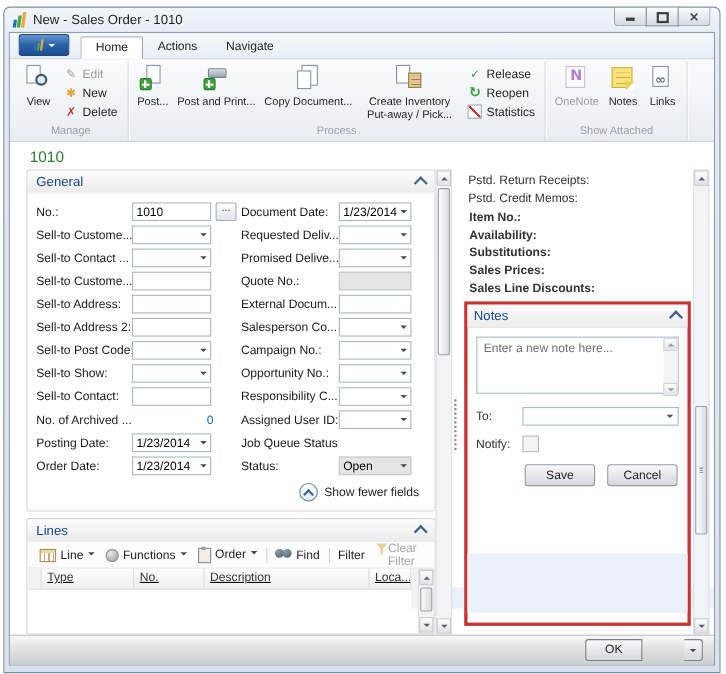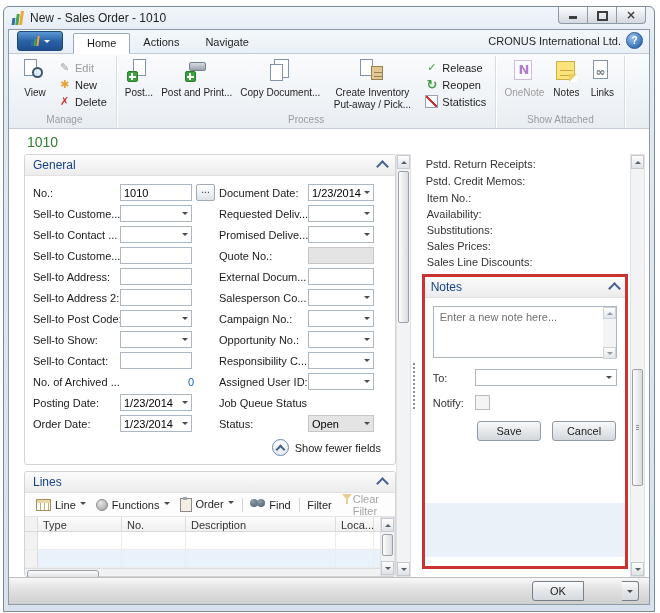--- a/index.html
+++ b/index.html
@@ -123,21 +123,21 @@
   .i-functions{width:10px;height:10px;border-radius:50%;border:1px solid #808archive0;border:1px solid #8a8a8a;background:radial-gradient(circle at 35% 30%,#e8e8e8,#9a9a9a);}
   .i-order{width:10px;height:12px;background:#f3ede2;border:1px solid #8a8a8a;}
   .i-order::before{content:'';position:absolute;left:2px;top:-2px;width:4px;height:3px;background:#9aa4ae;}
   .i-find{width:15px;height:9px;}
   .i-find::before,.i-find::after{content:'';position:absolute;width:8px;height:8px;border-radius:50%;background:radial-gradient(circle at 35% 30%,#8fa0ad,#46586a);}
   .i-find::before{left:0;}.i-find::after{right:0;}
   .i-clear-filter{width:12px;height:12px;}
   .i-clear-filter::before{content:'';position:absolute;left:0;top:1px;border-left:5px solid transparent;border-right:5px solid transparent;border-top:6px solid #d8a83c;}
   .i-clear-filter::after{content:'';position:absolute;left:4px;top:6px;width:2px;height:5px;background:#d8a83c;}
   .lines-grid{flex:1;display:flex;min-height:0;}
-  .grid-main{flex:1;display:flex;flex-direction:column;min-width:0;}
+  .grid-main{flex:1;display:flex;min-width:0;text-decoration:underline;}
   .grid-head{display:flex;height:19px;border-bottom:1px solid #d8d8d8;background:linear-gradient(#fdfdfd,#f0f0f0);box-sizing:border-box;}
   .gh-cell{font-size:11px;color:#333;padding:2px 0 0 5px;border-right:1px solid #dcdcdc;overflow:hidden;white-space:nowrap;box-sizing:border-box;}
   .sel-col{width:13px;background:#f2f2f2;border-right:1px solid #dcdcdc;box-sizing:border-box;flex:none;}
   .grid-row{display:flex;height:17px;border-bottom:1px solid #ececec;}
   .gr-cell{border-right:1px solid #ececec;box-sizing:border-box;font-size:11px;}
   .grid-hscroll{height:10px;background:#f1f2f4;border-top:1px solid #ddd;position:relative;margin-top:auto;}
   .h-thumb{position:absolute;left:2px;top:1px;width:70px;height:7px;border:1px solid #9aa0a8;border-radius:3px;background:linear-gradient(#fdfdfd,#d8dbe0);}
   
   .vscroll{width:15px;background:#f2f3f5;border:1px solid #e0e2e5;display:flex;flex-direction:column;box-sizing:border-box;flex:none;}
   .sbtn{height:14px;background:linear-gradient(#fefefe,#dfe2e6);border:1px solid #c7cbd1;display:flex;align-items:center;justify-content:center;box-sizing:border-box;}
@@ -150,21 +150,21 @@
   .main-vs .sthumb{top:2px;height:150px;}
   .fact-vs .sthumb{top:200px;height:115px;}
   .grid-vs .sthumb{top:2px;height:20px;}
   .splitter{width:7px;display:flex;align-items:center;justify-content:center;}
   .splitter::after{content:'';height:46px;border-left:2px dotted #8a8a8a;margin-top:40px;}
   
   .factbox{width:222px;font-size:11px;color:#333;display:flex;flex-direction:column;padding:2px 2px 0 4px;box-sizing:border-box;}
   .fb-line{height:17px;line-height:17px;padding-left:4px;white-space:nowrap;overflow:hidden;}
   .fb-sec-head{height:20px;display:flex;align-items:center;padding:0 6px;background:linear-gradient(#fbfbfb,#ececec);
     border-top:1px solid #ddd;border-bottom:1px solid #ddd;color:#15428b;font-size:12px;margin-top:3px;}
-  .fb-item{height:16px;line-height:16px;padding-left:5px;white-space:nowrap;overflow:hidden;}
+  .fb-item{height:16px;line-height:16px;padding-left:5px;white-space:nowrap;overflow:hidden;font-weight:bold;}
   .red-box{border:3px solid #cb3232;margin-top:4px;flex:1;display:flex;flex-direction:column;background:#fff;margin-bottom:8px;min-height:0;}
   .notes-head{height:20px;display:flex;align-items:center;padding:0 6px;background:linear-gradient(#fbfbfb,#ececec);
     border-bottom:1px solid #e0e0e0;color:#15428b;font-size:12px;}
   .notes-body{padding:8px 8px 2px;}
   .note-input-wrap{position:relative;}
   .note-input{width:100%;box-sizing:border-box;height:52px;border:1px solid #abb7c2;resize:none;
     font:11px "Liberation Sans",sans-serif;color:#333;padding:4px 16px 4px 6px;outline:none;background:#fff;}
   .note-input::placeholder{color:#6f6f6f;opacity:1;}
   .mini-scroll{position:absolute;right:1px;top:1px;bottom:1px;width:13px;display:flex;flex-direction:column;justify-content:space-between;background:#f3f4f6;}
   .mini-btn{height:12px;display:flex;align-items:center;justify-content:center;background:linear-gradient(#fdfdfd,#e2e5e9);border:1px solid #cdd2d8;box-sizing:border-box;}
@@ -220,26 +220,20 @@
             <i class="b2"></i>
             <i class="b3"></i>
           </span>
         <span class="dd-arrow white"></span>
       </div>
       <div style="display:flex;" id="tabs">
           <div class="tab active">Home</div>
           <div class="tab">Actions</div>
           <div class="tab">Navigate</div>
         </div>
-      <div class="company">
-        <span>CRONUS International Ltd.</span>
-        <span class="help">
-            <span>?</span>
-          </span>
-      </div>
     </div>
     <div class="ribbon" id="ribbon">
         <div class="rgroup">
           <div class="rrow">
             <div class="rbtn-lg">
               <div class="ic-lg i-view"></div>
               <div class="lbl">View</div>
             </div>
             <div class="rcol">
               <div class="rbtn-sm disabled">

